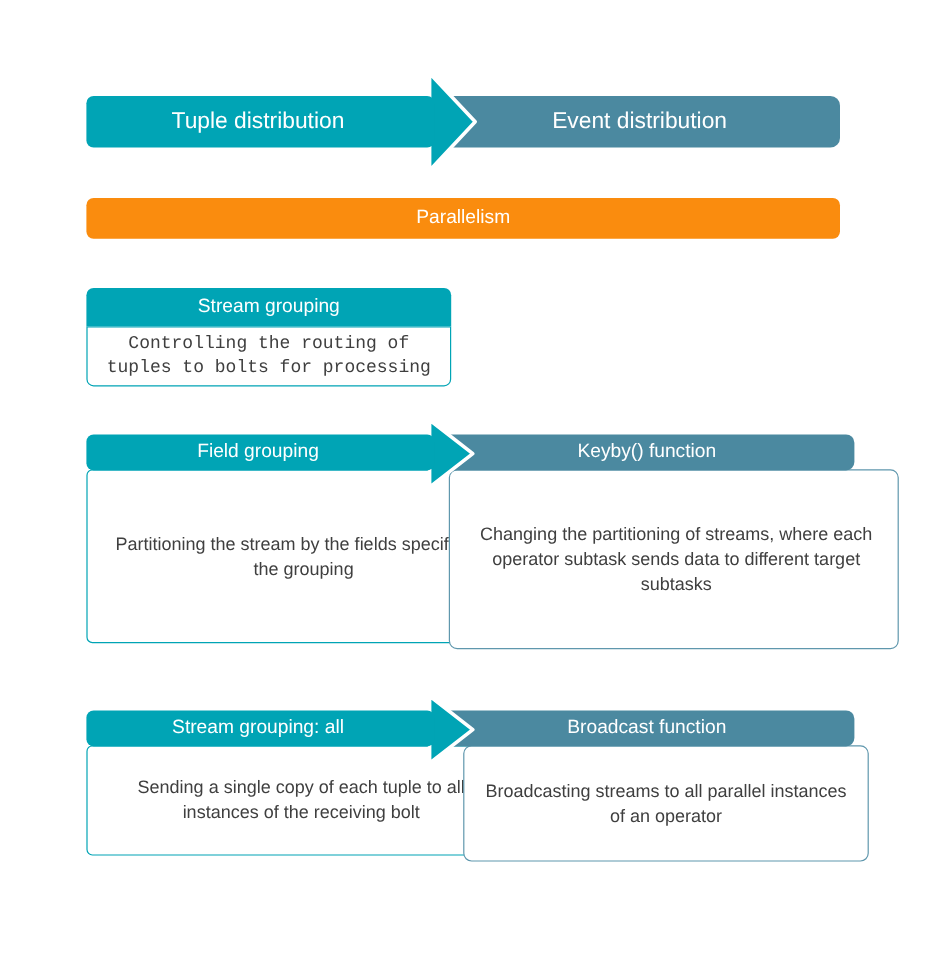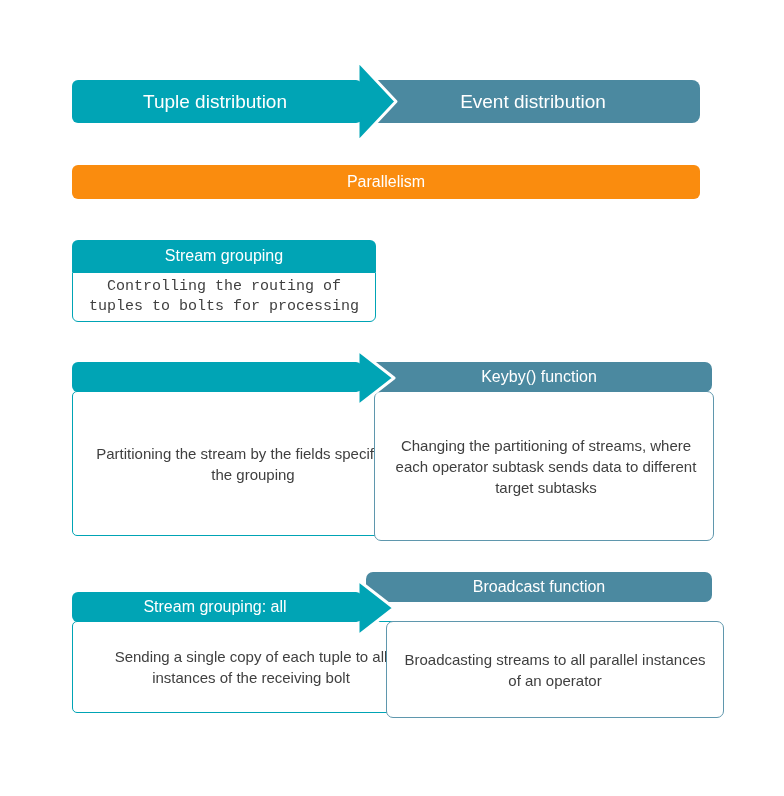--- a/index.html
+++ b/index.html
@@ -34,26 +34,26 @@
            background:#fff;color:#3f3f3f;font-size:15px;line-height:1.35;padding:2px 10px;font-family:Liberation Mono, monospace;}
 
   
   #arrow2{top:348px;height:60px;}
   #arrow3{top:578px;height:60px;}
   .small-arrow-label{left:72px;width:286px;height:30px;font-size:16px;}
   #label-field{top:362px;}
   #label-sgall{top:592px;}
   .right-header{left:366px;width:346px;height:30px;border-radius:7px;color:#fff;font-size:16px;z-index:1;}
   #box-keyby{top:362px;}
-  #box-broadcast{top:572px;}
+  #box-broadcast{top:592px;}
   .body-card{background:#fff;color:#3f3f3f;font-size:15px;line-height:1.4;padding:4px 12px;}
   .body-teal{border:1.5px solid #00a4b5;border-radius:5px;}
   .body-steel{border:1.5px solid #5f97ad;border-radius:7px;}
   #body-field{left:72px;top:391px;width:362px;height:145px;}
-  #body-keyby{left:374px;top:391px;width:340px;height:150px;padding-left:16px;}
+  #body-keyby{left:374px;top:391px;width:375px;height:150px;padding-left:16px;}
   #body-sgall{left:72px;top:621px;width:358px;height:92px;}
   #body-broadcast{left:386px;top:621px;width:338px;height:97px;}
 </style>
 </head>
 <body>
 
 <div id="canvas">
 
   <div id="box-event" class="abs center steel-bg">
     <span>Event distribution</span>
@@ -77,20 +77,23 @@
     <span>Controlling the routing of tuples to bolts for processing</span>
   </div>
 
   <div id="box-keyby" class="abs center right-header steel-bg">
     <span>Keyby() function</span>
   </div>
   <svg id="arrow2" class="abs arrow-svg" viewBox="0 0 330 60">
     <polygon points="288,2 324,30 288,58" fill="#00a4b5" stroke="#ffffff" stroke-width="3" stroke-linejoin="round"></polygon>
     <rect x="2" y="14" width="290" height="30" rx="6" fill="#00a4b5"></rect>
   </svg>
+  <div id="label-field" class="abs center arrow-label small-arrow-label">
+    <span>Field grouping</span>
+  </div>
   <div id="body-field" class="abs center body-card body-teal">
     <span>Partitioning the stream by the fields specified in the grouping</span>
   </div>
   <div id="body-keyby" class="abs center body-card body-steel">
     <span>Changing the partitioning of streams, where each operator subtask sends data to different target subtasks</span>
   </div>
 
   <div id="box-broadcast" class="abs center right-header steel-bg">
     <span>Broadcast function</span>
   </div>

